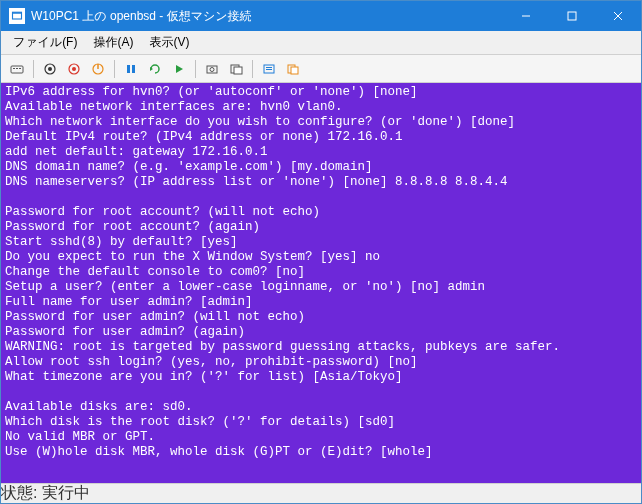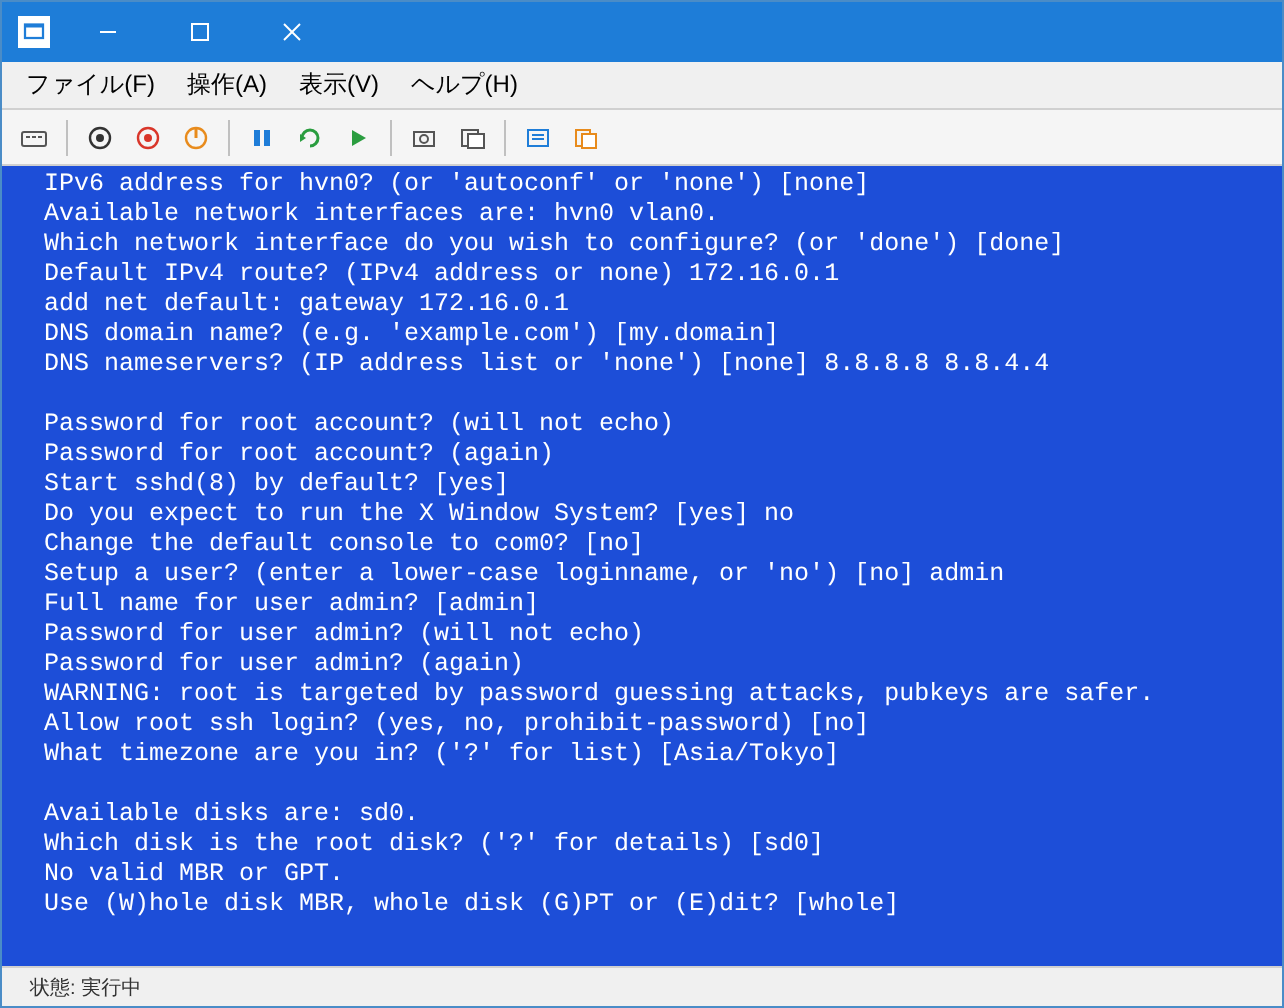--- a/index.html
+++ b/index.html
@@ -9,33 +9,34 @@
 .titlebar-icon svg { width: 12px; height: 12px; }
 .titlebar-text { flex: 1; }
 .titlebar-controls { display: flex; height: 100%; }
 .titlebar-btn { width: 46px; height: 100%; display: flex; align-items: center; justify-content: center; color: #fff; font-size: 10px; }
 .titlebar-btn.close { background: transparent; }
 .menubar { height: 24px; background: #f0f0f0; border-bottom: 1px solid #d0d0d0; display: flex; align-items: center; padding: 0 4px; font-size: 12px; }
 .menu-item { padding: 2px 8px; cursor: default; }
 .toolbar { height: 28px; background: #f5f5f5; border-bottom: 1px solid #d0d0d0; display: flex; align-items: center; padding: 0 6px; gap: 4px; }
 .tool-btn { width: 20px; height: 20px; display: flex; align-items: center; justify-content: center; border-radius: 2px; }
 .tool-sep { width: 1px; height: 18px; background: #c0c0c0; margin: 0 2px; }
-.terminal { background: #1d4ed8; color: #fff; font-family: "Consolas", "Courier New", monospace; font-size: 12.5px; line-height: 15px; padding: 2px 21px; height: 400px; overflow: hidden; white-space: pre; }
-.statusbar { height: 20px; background: #f0f0f0; border-top: 1px solid #d0d0d0; display: flex; align-items: center; padding: 0 14px; font-size: 10px; color: #333; }
+.terminal { background: #6d28d9; color: #fff; font-family: "Consolas", "Courier New", monospace; font-size: 12.5px; line-height: 15px; padding: 2px 4px; height: 400px; overflow: hidden; white-space: pre; }
+.statusbar { height: 20px; background: #f0f0f0; border-top: 1px solid #d0d0d0; display: flex; align-items: center; padding: 0 0; font-size: 16px; color: #333; }
 </style>
 </head>
 <body>
 
 <div class="titlebar">
   <span class="titlebar-icon">
     <svg viewBox="0 0 16 16">
         <rect x="2" y="3" width="12" height="9" fill="none" stroke="#1e7dd8" stroke-width="1.5"></rect>
         <rect x="2" y="3" width="12" height="2" fill="#1e7dd8"></rect>
       </svg>
   </span>
+  <span class="titlebar-text">W10PC1 上の openbsd - 仮想マシン接続</span>
   <div class="titlebar-controls">
     <div class="titlebar-btn">
         <svg width="10" height="10">
           <line x1="1" y1="5" x2="9" y2="5" stroke="#fff" stroke-width="1"></line>
         </svg>
       </div>
     <div class="titlebar-btn">
         <svg width="10" height="10">
           <rect x="1" y="1" width="8" height="8" fill="none" stroke="#fff" stroke-width="1"></rect>
         </svg>
@@ -46,21 +47,20 @@
           <line x1="9" y1="1" x2="1" y2="9" stroke="#fff" stroke-width="1"></line>
         </svg>
       </div>
   </div>
 </div>
 
 <div class="menubar">
   <span class="menu-item">ファイル(F)</span>
   <span class="menu-item">操作(A)</span>
   <span class="menu-item">表示(V)</span>
-  <span class="menu-item">ヘルプ(H)</span>
 </div>
 
 <div class="toolbar">
   <div class="tool-btn">
       <svg width="14" height="14" viewBox="0 0 14 14">
         <rect x="1" y="4" width="12" height="7" rx="1" fill="none" stroke="#555" stroke-width="1"></rect>
         <rect x="3" y="6" width="2" height="1" fill="#555"></rect>
         <rect x="6" y="6" width="2" height="1" fill="#555"></rect>
         <rect x="9" y="6" width="2" height="1" fill="#555"></rect>
       </svg>

